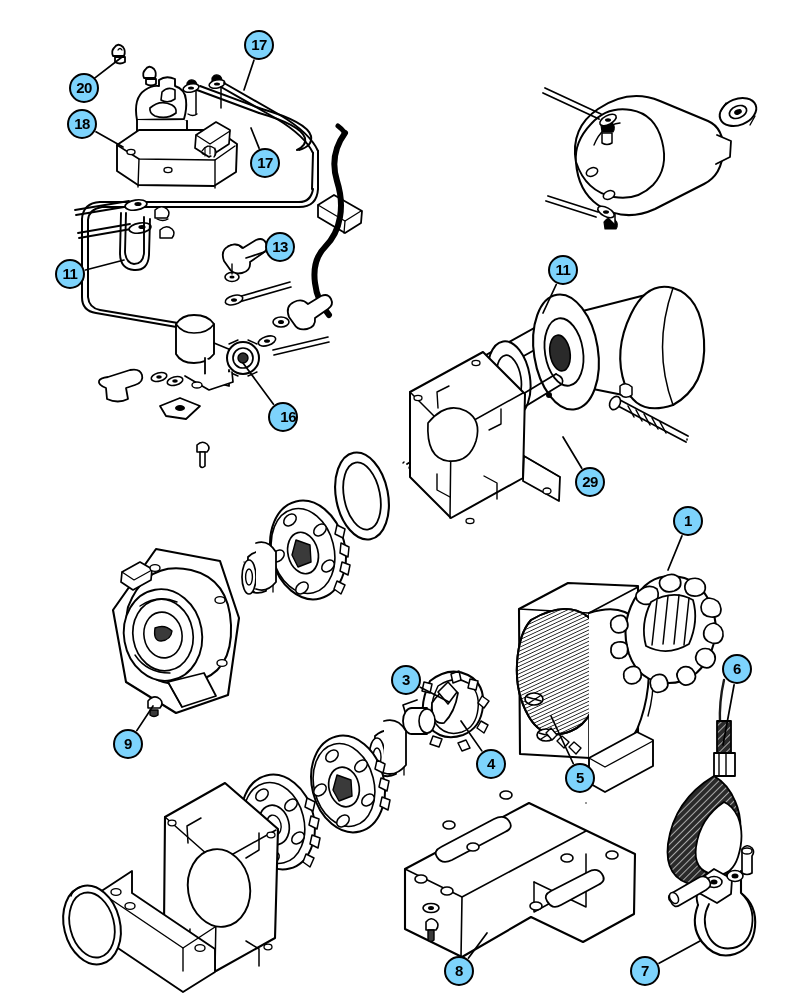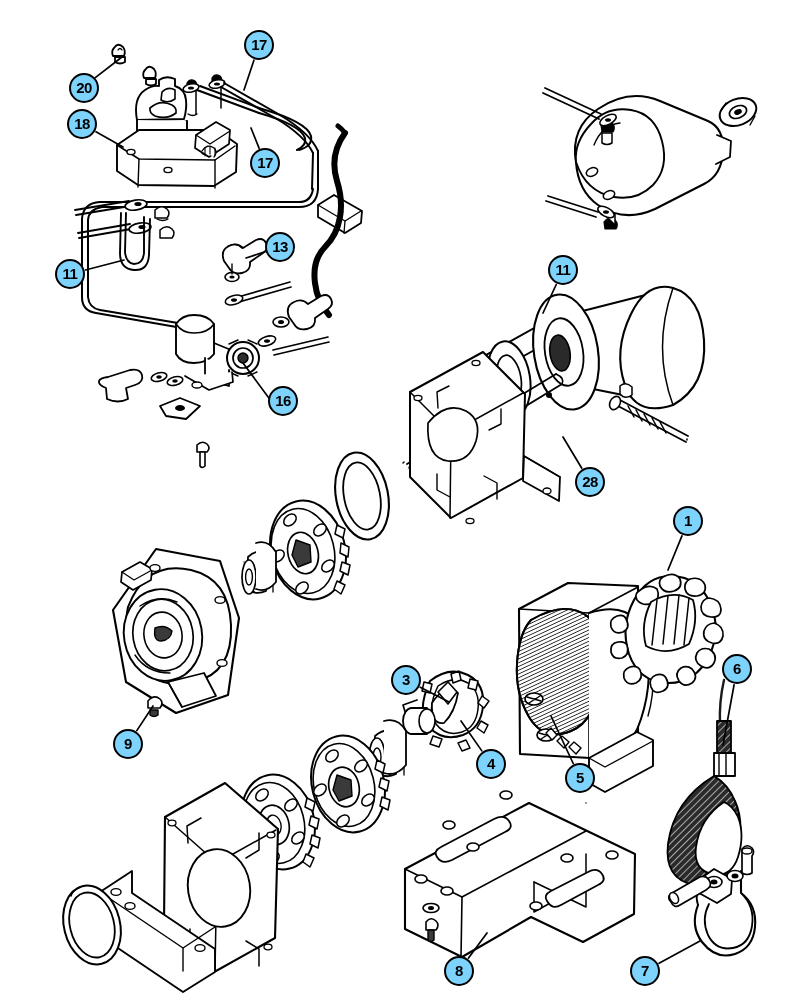--- a/index.html
+++ b/index.html
@@ -584,21 +584,21 @@
       <div class="callout" style="left: 406px; top: 680px;">3</div>
       <div class="callout" style="left: 491px; top: 764px;">4</div>
       <div class="callout" style="left: 580px; top: 778px;">5</div>
       <div class="callout" style="left: 737px; top: 669px;">6</div>
       <div class="callout" style="left: 645px; top: 971px;">7</div>
       <div class="callout" style="left: 459px; top: 971px;">8</div>
       <div class="callout" style="left: 128px; top: 744px;">9</div>
       <div class="callout" style="left: 563px; top: 270px;">11</div>
       <div class="callout" style="left: 70px; top: 274px;">11</div>
       <div class="callout" style="left: 280px; top: 247px;">13</div>
-      <div class="callout" style="left: 283px; top: 401px;">16</div>
+      <div class="callout" style="left: 283px; top: 417px; text-align: right;">16</div>
       <div class="callout" style="left: 259px; top: 45px;">17</div>
       <div class="callout" style="left: 265px; top: 163px;">17</div>
       <div class="callout" style="left: 82px; top: 124px;">18</div>
       <div class="callout" style="left: 84px; top: 88px;">20</div>
-      <div class="callout" style="left: 590px; top: 482px;">28</div>
+      <div class="callout" style="left: 590px; top: 482px;">29</div>
     </div>
 
 </div>
 
 </body></html>

